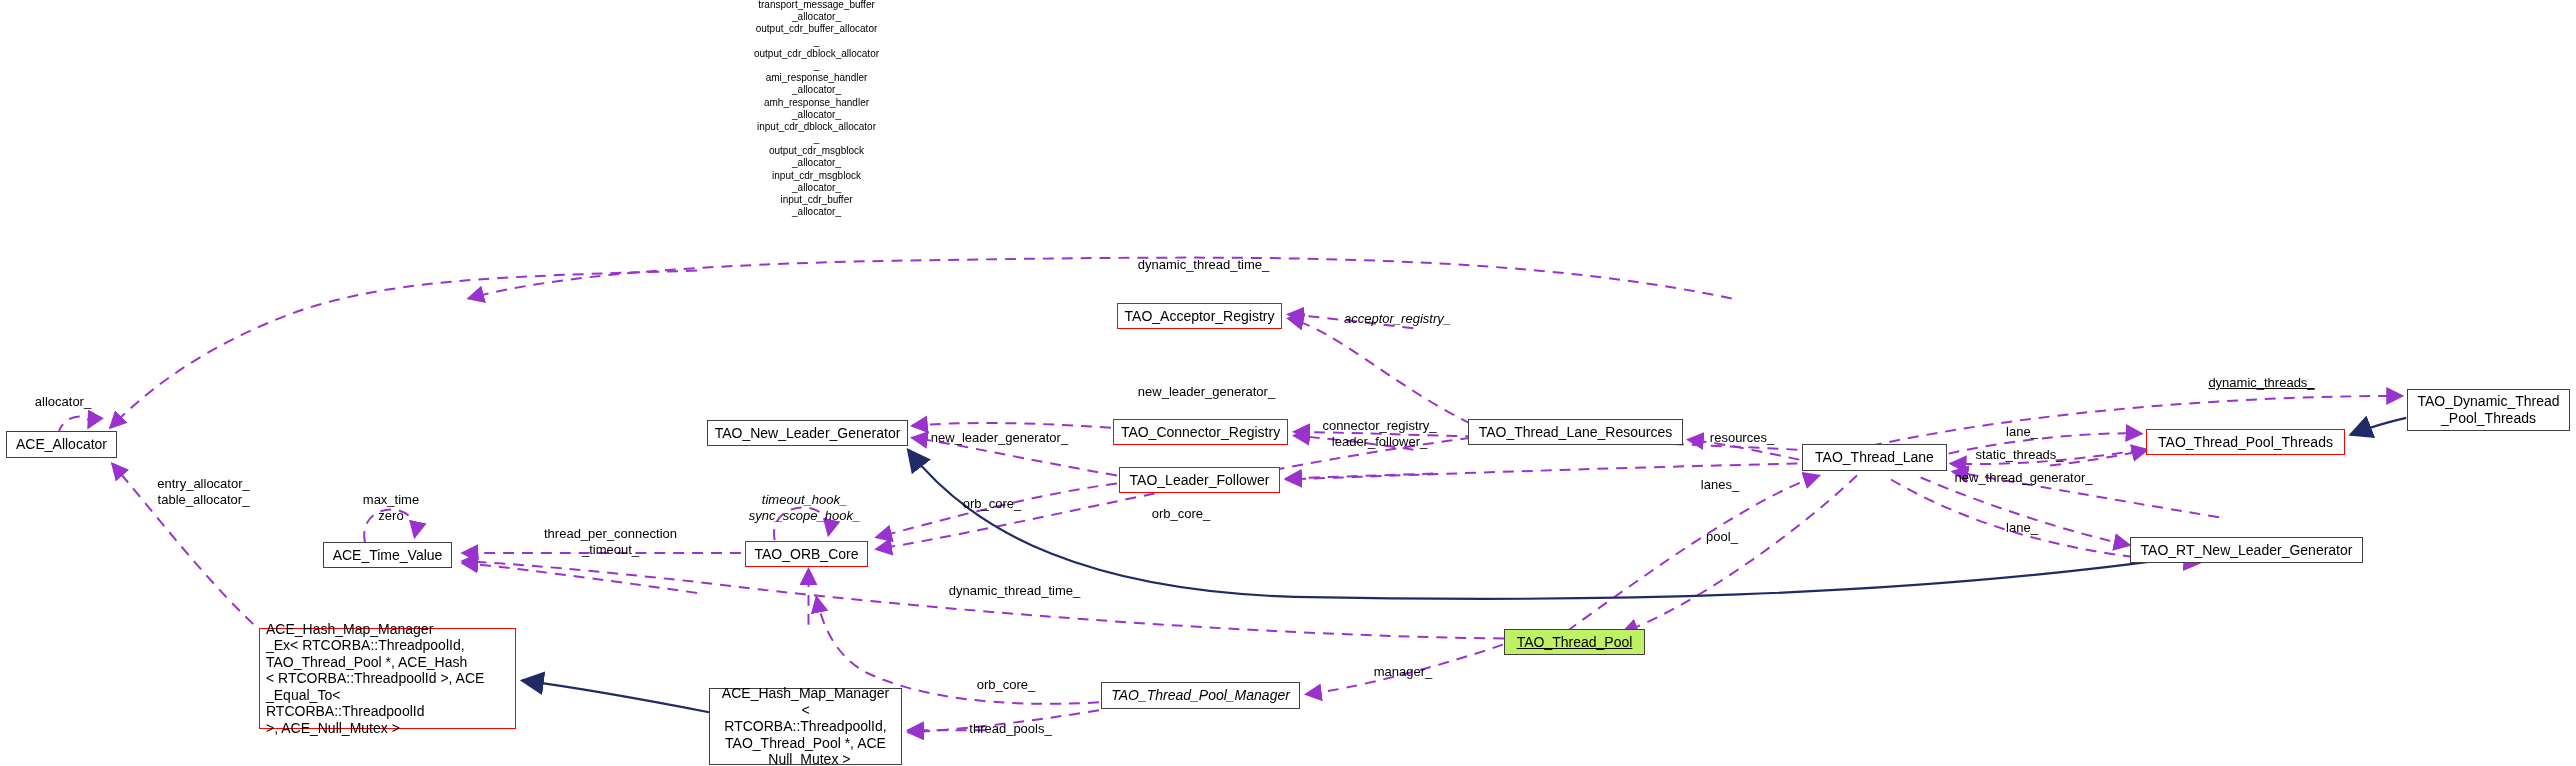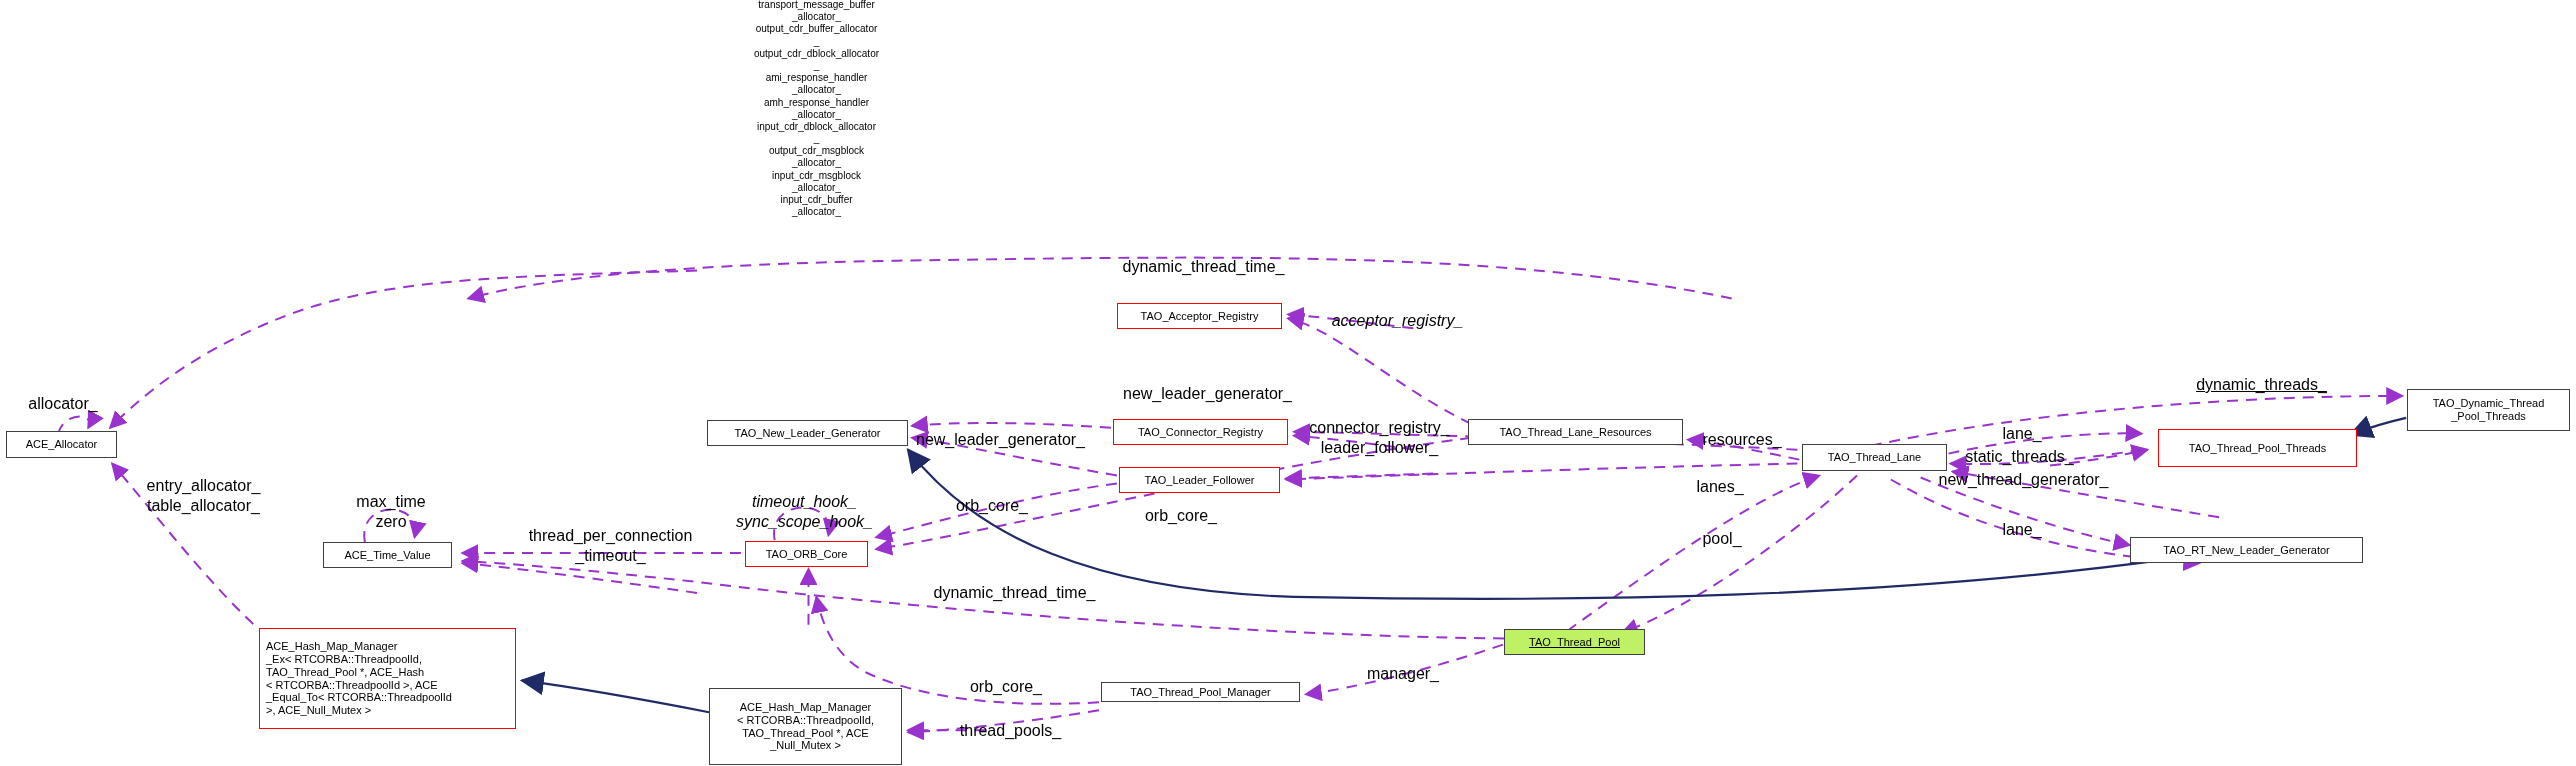--- a/index.html
+++ b/index.html
@@ -2,27 +2,27 @@
 <html><head>
 <meta charset="utf-8">
 <style>
   html,body{margin:0;padding:0;background:#ffffff;}
   body{font-family:"Liberation Sans","DejaVu Sans",sans-serif;}
   #canvas{position:relative;width:2576px;height:766px;background:#ffffff;overflow:hidden;}
   svg#edges{position:absolute;left:0;top:0;width:2576px;height:766px;}
 
   .node{position:absolute;box-sizing:border-box;display:flex;align-items:center;
         justify-content:center;text-align:center;background:#ffffff;
-        border:1px solid #000000;font-size:11px;color:#000000;line-height:1.18;
+        border:1px solid #000000;font-size:14px;color:#000000;line-height:1.18;
         white-space:pre-line;padding:1px 17px;}
   .node.red{border:1.6px solid #ff0000;}
   .node.black{border:1.4px solid #404040;}
   .node.current{background:#bef264;border:1.4px solid #404040;text-decoration:underline;}
 
-  .elabel{position:absolute;font-size:16px;color:#000000;line-height:1.22;
+  .elabel{position:absolute;font-size:13px;color:#000000;line-height:1.22;
           white-space:pre-line;text-align:center;background:transparent;}
 </style>
 </head>
 <body>
 
 <div id="canvas">
 
   <svg id="edges" viewBox="0 0 2588 770" xmlns="http://www.w3.org/2000/svg">
     <defs>
       <marker id="ah" markerWidth="9" markerHeight="9" refX="8" refY="4.5" orient="auto">
@@ -125,30 +125,30 @@
   <div class="node red" style="left:1117px;top:303px;width:165px;height:26px;">TAO_Acceptor_Registry</div>
 
   <div class="node red" style="left:1113px;top:419px;width:175px;height:26px;">TAO_Connector_Registry</div>
 
   <div class="node red" style="left:1119px;top:467px;width:161px;height:26px;">TAO_Leader_Follower</div>
 
   <div class="node black" style="left:1468px;top:419px;width:215px;height:26px;">TAO_Thread_Lane_Resources</div>
 
   <div class="node black" style="left:1802px;top:444px;width:145px;height:27px;">TAO_Thread_Lane</div>
 
-  <div class="node red" style="left:2146px;top:429px;width:199px;height:38px;margin-left:12px;">TAO_Thread_Pool_Threads</div>
+  <div class="node red" style="left:2146px;top:429px;width:199px;height:26px;">TAO_Thread_Pool_Threads</div>
 
   <div class="node black" style="left:2407px;top:389px;width:163px;height:42px;">TAO_Dynamic_Thread
 _Pool_Threads</div>
 
   <div class="node black" style="left:2130px;top:537px;width:233px;height:26px;">TAO_RT_New_Leader_Generator</div>
 
   <div class="node current" style="left:1504px;top:629px;width:141px;height:26px;">TAO_Thread_Pool</div>
 
-  <div class="node black" style="left:1101px;top:682px;width:199px;height:20px;">TAO_Thread_Pool_Manager</div>
+  <div class="node black" style="left:1101px;top:682px;width:199px;height:27px;font-style:italic;">TAO_Thread_Pool_Manager</div>
 
   <div class="node red" style="left:259px;top:628px;width:257px;height:101px;justify-content:flex-start;text-align:left;padding-left:6px;">ACE_Hash_Map_Manager
 _Ex&lt; RTCORBA::ThreadpoolId,
  TAO_Thread_Pool *, ACE_Hash
 &lt; RTCORBA::ThreadpoolId &gt;, ACE
 _Equal_To&lt; RTCORBA::ThreadpoolId
  &gt;, ACE_Null_Mutex &gt;</div>
 
   <div class="node black" style="left:709px;top:688px;width:193px;height:77px;">ACE_Hash_Map_Manager
 &lt; RTCORBA::ThreadpoolId,

